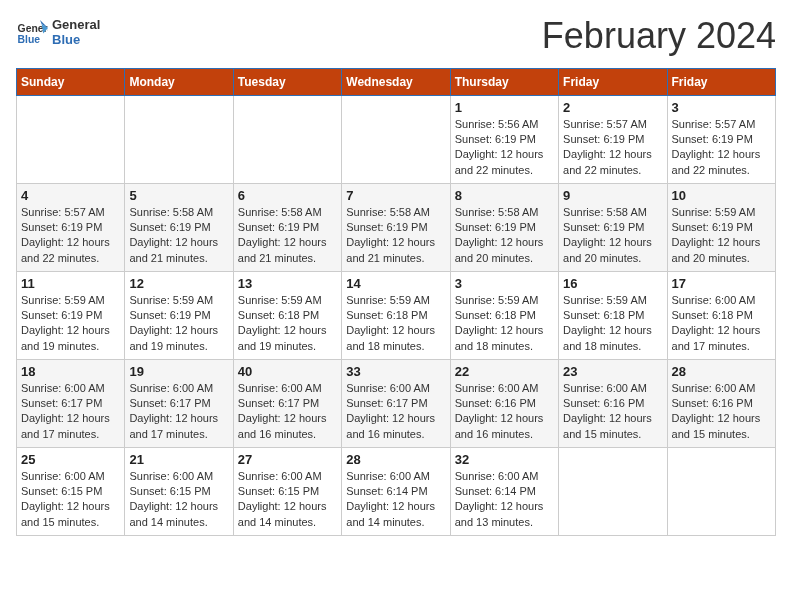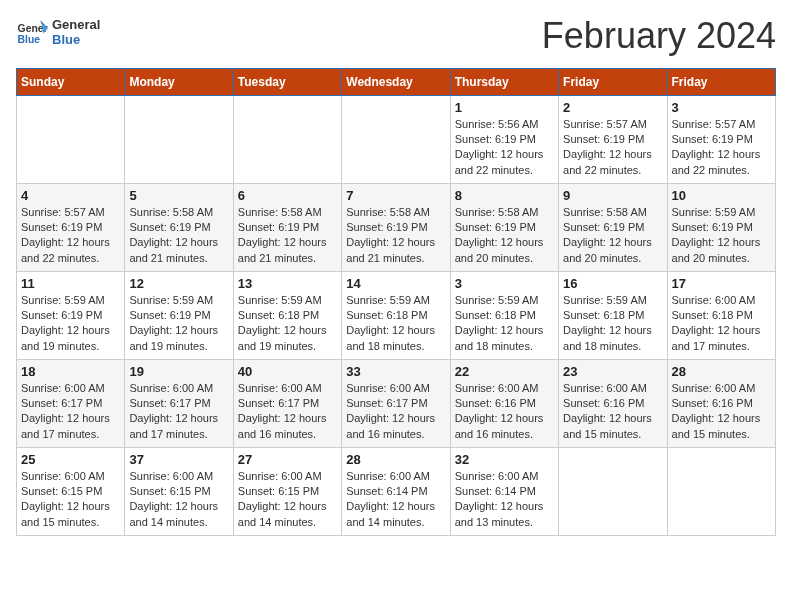--- a/index.html
+++ b/index.html
@@ -223,21 +223,21 @@
           <span class="day-number">28</span>
           <div class="day-info">Sunrise: 6:00 AM<br>Sunset: 6:16 PM<br>Daylight: 12 hours and 15 minutes.</div>
         </td>
       </tr>
       <tr>
         <td>
           <span class="day-number">25</span>
           <div class="day-info">Sunrise: 6:00 AM<br>Sunset: 6:15 PM<br>Daylight: 12 hours and 15 minutes.</div>
         </td>
         <td>
-          <span class="day-number">37</span>
+          <span class="day-number">21</span>
           <div class="day-info">Sunrise: 6:00 AM<br>Sunset: 6:15 PM<br>Daylight: 12 hours and 14 minutes.</div>
         </td>
         <td>
           <span class="day-number">27</span>
           <div class="day-info">Sunrise: 6:00 AM<br>Sunset: 6:15 PM<br>Daylight: 12 hours and 14 minutes.</div>
         </td>
         <td>
           <span class="day-number">28</span>
           <div class="day-info">Sunrise: 6:00 AM<br>Sunset: 6:14 PM<br>Daylight: 12 hours and 14 minutes.</div>
         </td>

